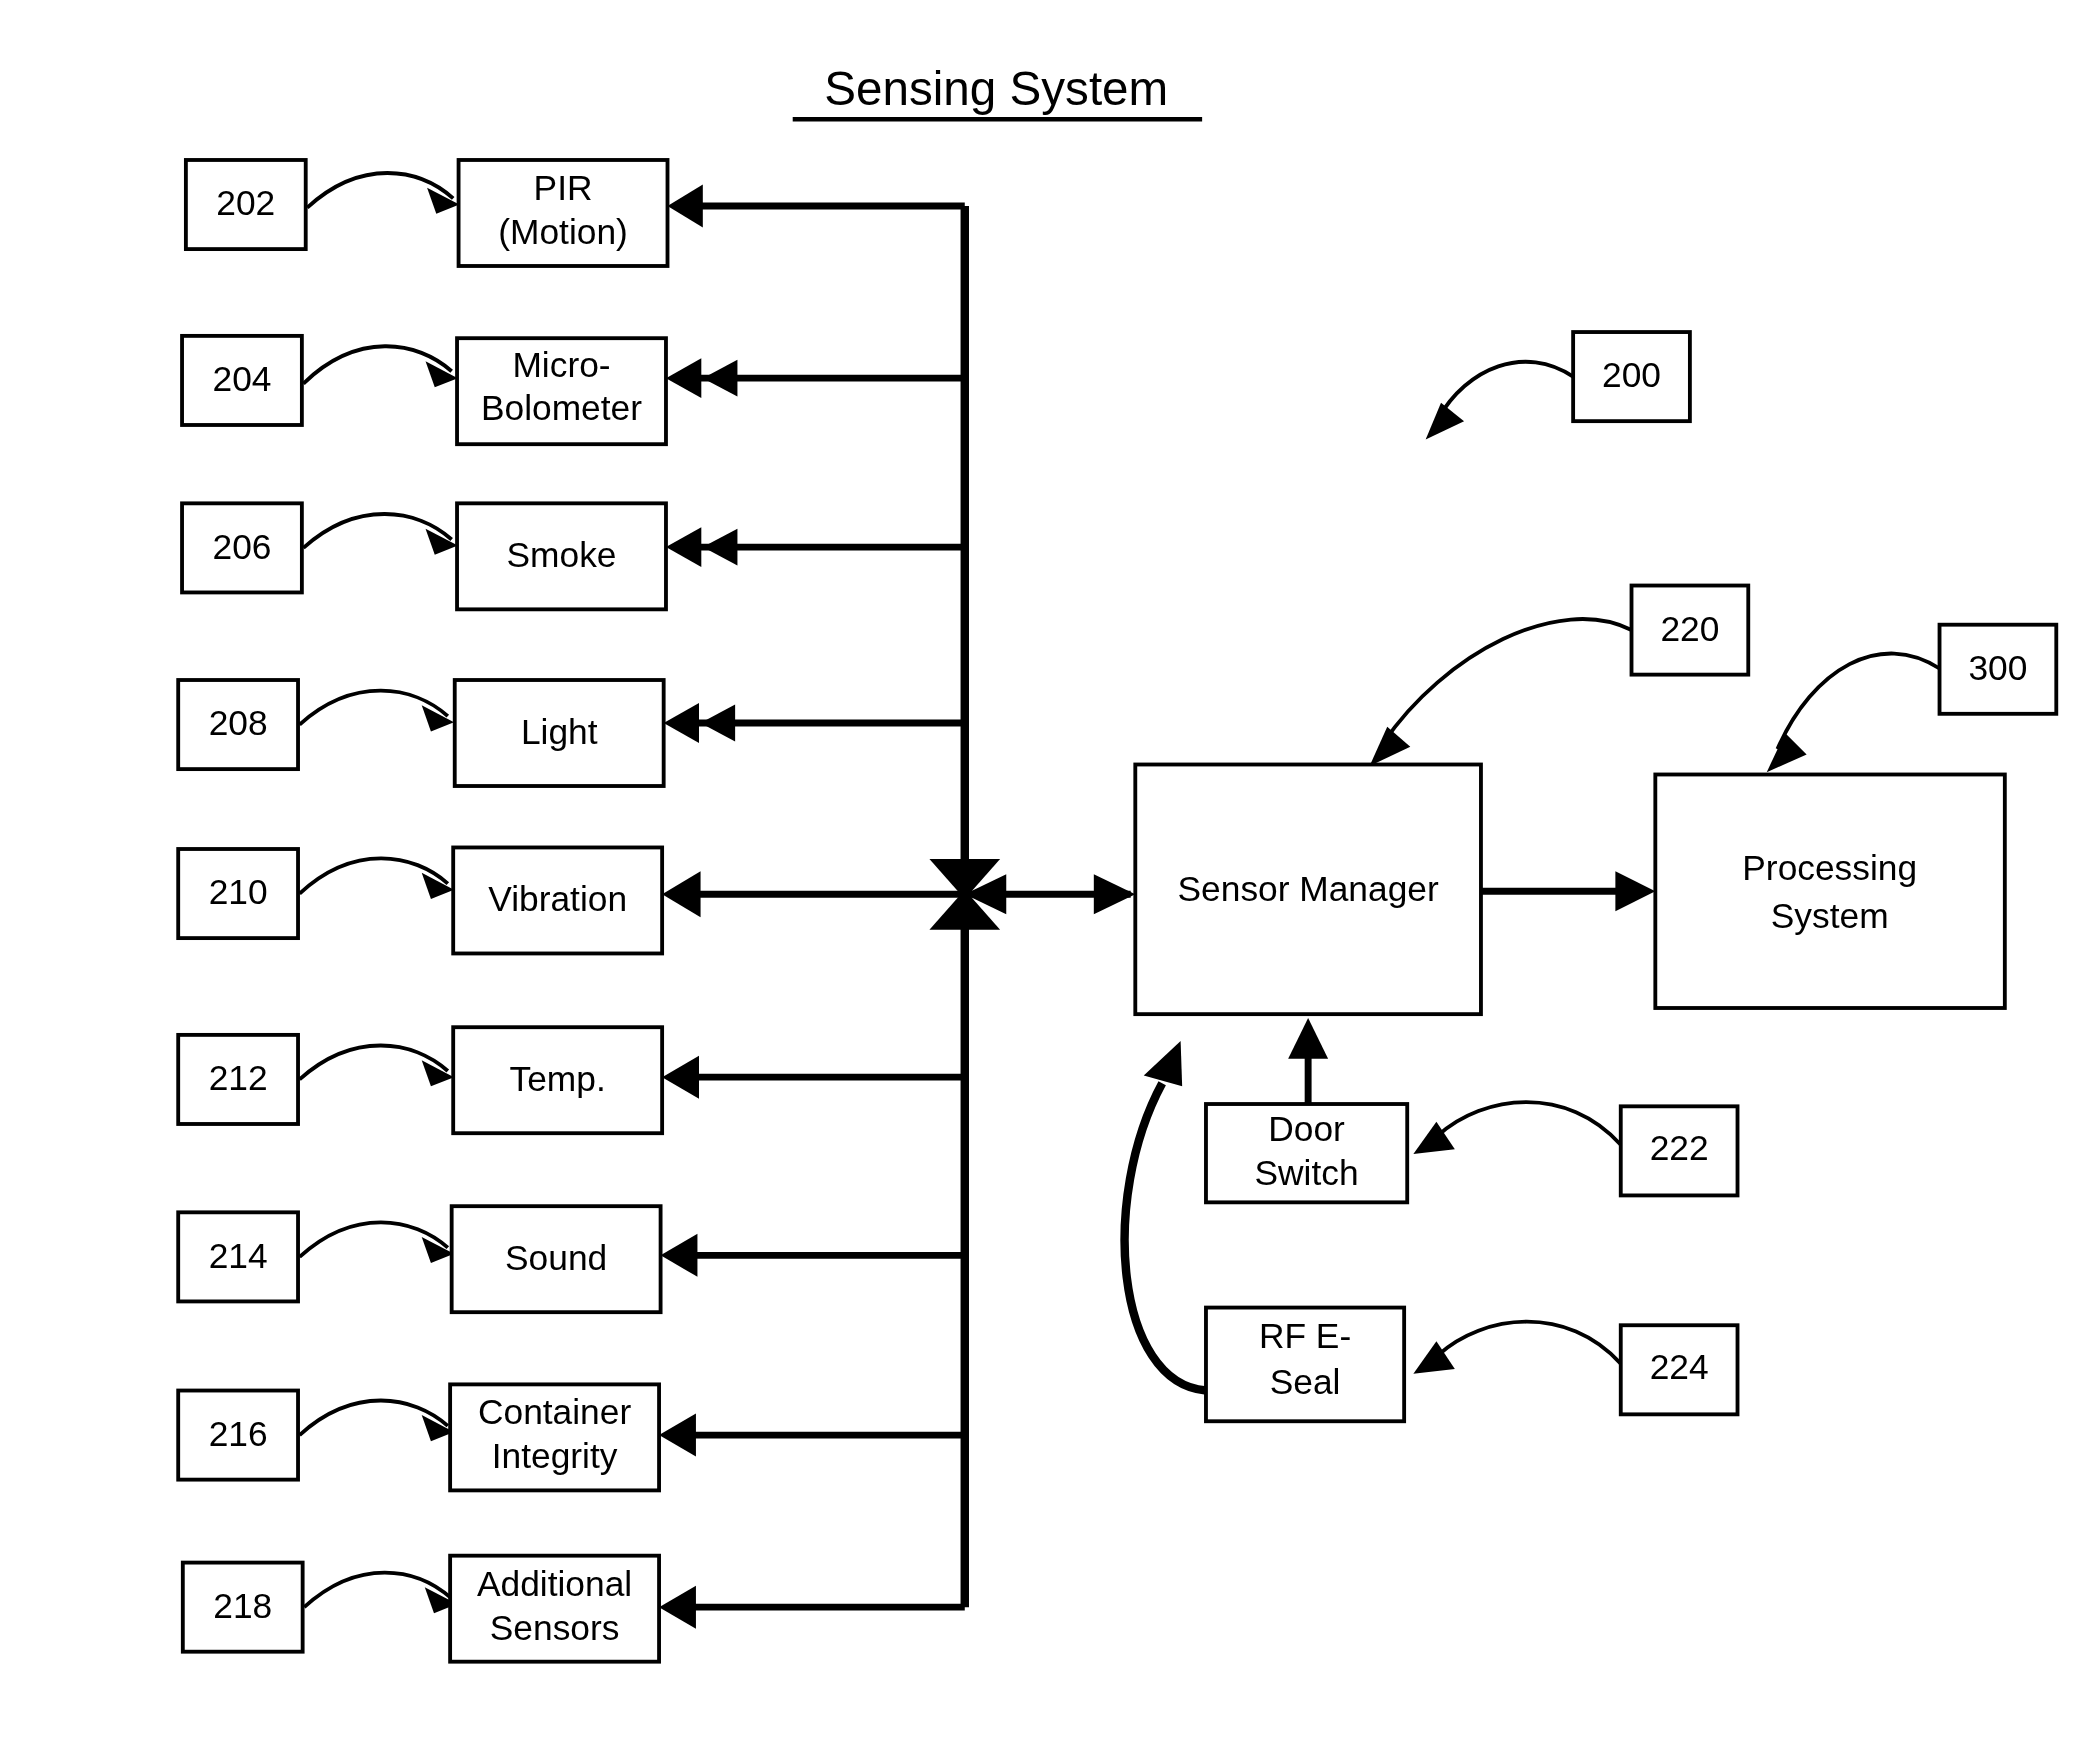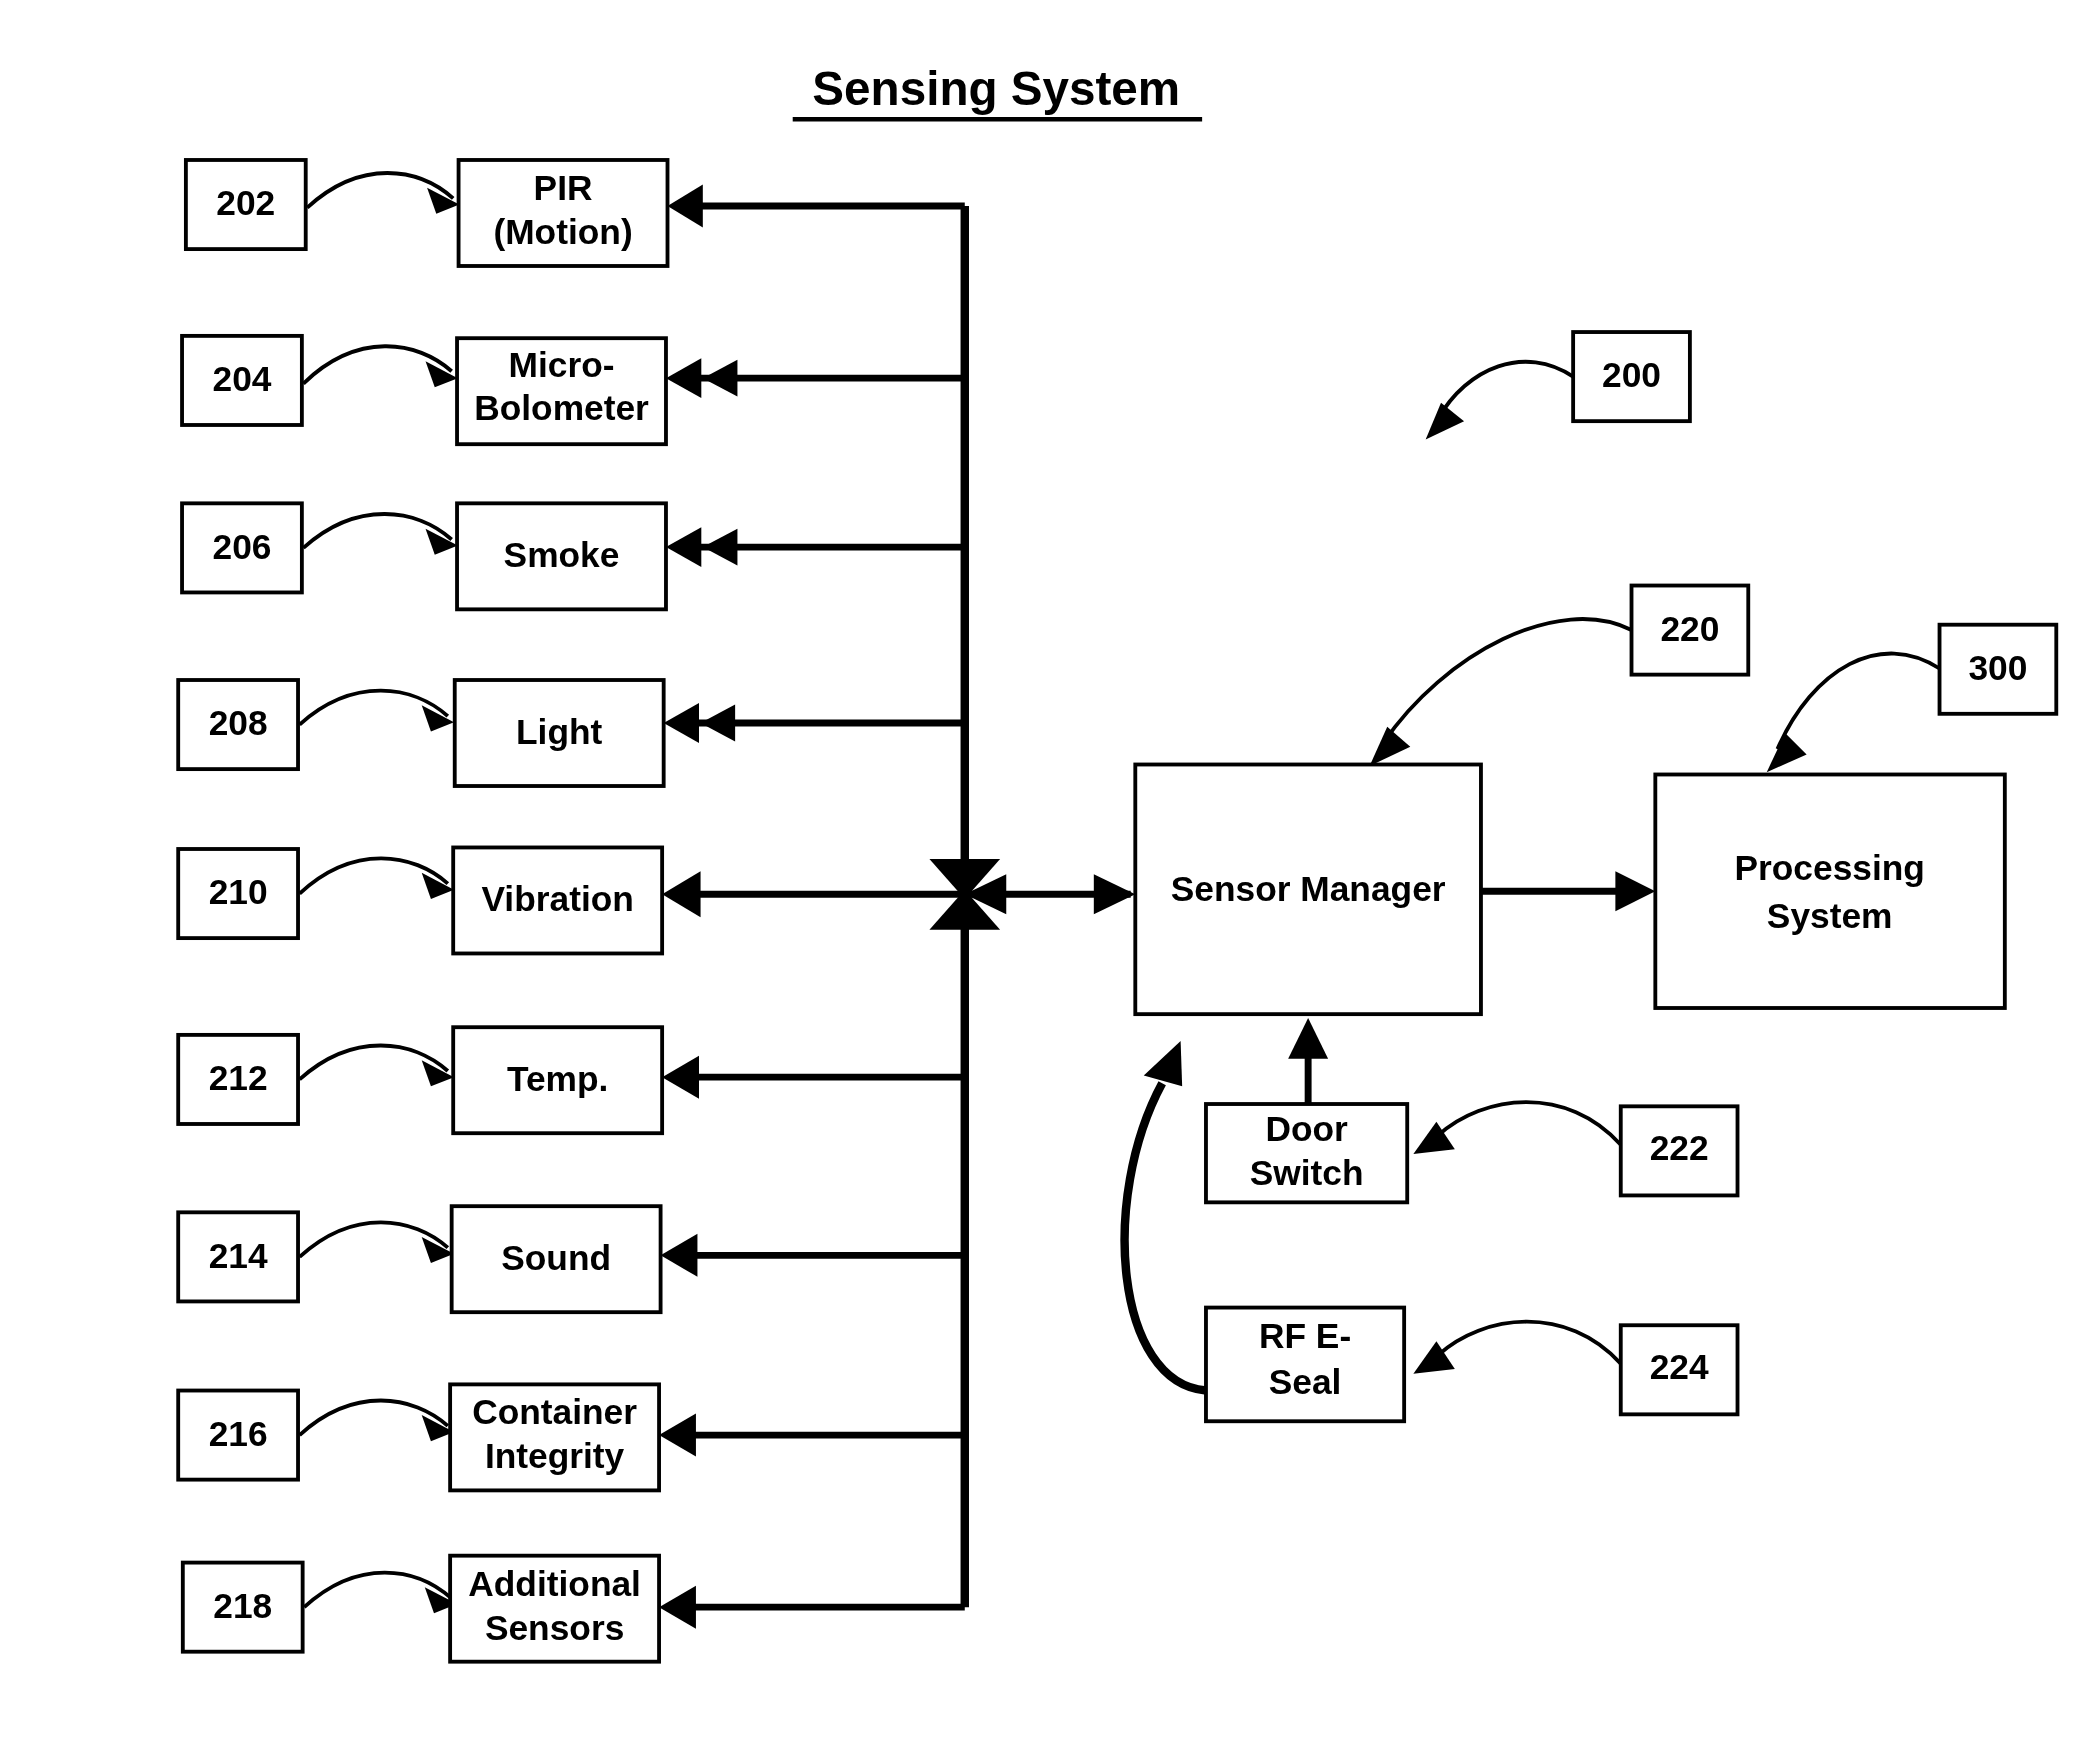--- a/index.html
+++ b/index.html
@@ -11,21 +11,20 @@
     width: 2097px;
     height: 1751px;
     font-family: "Liberation Sans", sans-serif;
     overflow: hidden;
   }
   #diagram-root {
     position: relative;
     width: 2097px;
     height: 1751px;
     background: #ffffff;
-    font-weight: bold;
   }
   svg#diagram-svg {
     position: absolute;
     inset: 0;
     width: 2097px;
     height: 1751px;
     display: block;
   }
   .node-box {
     fill: #ffffff;

